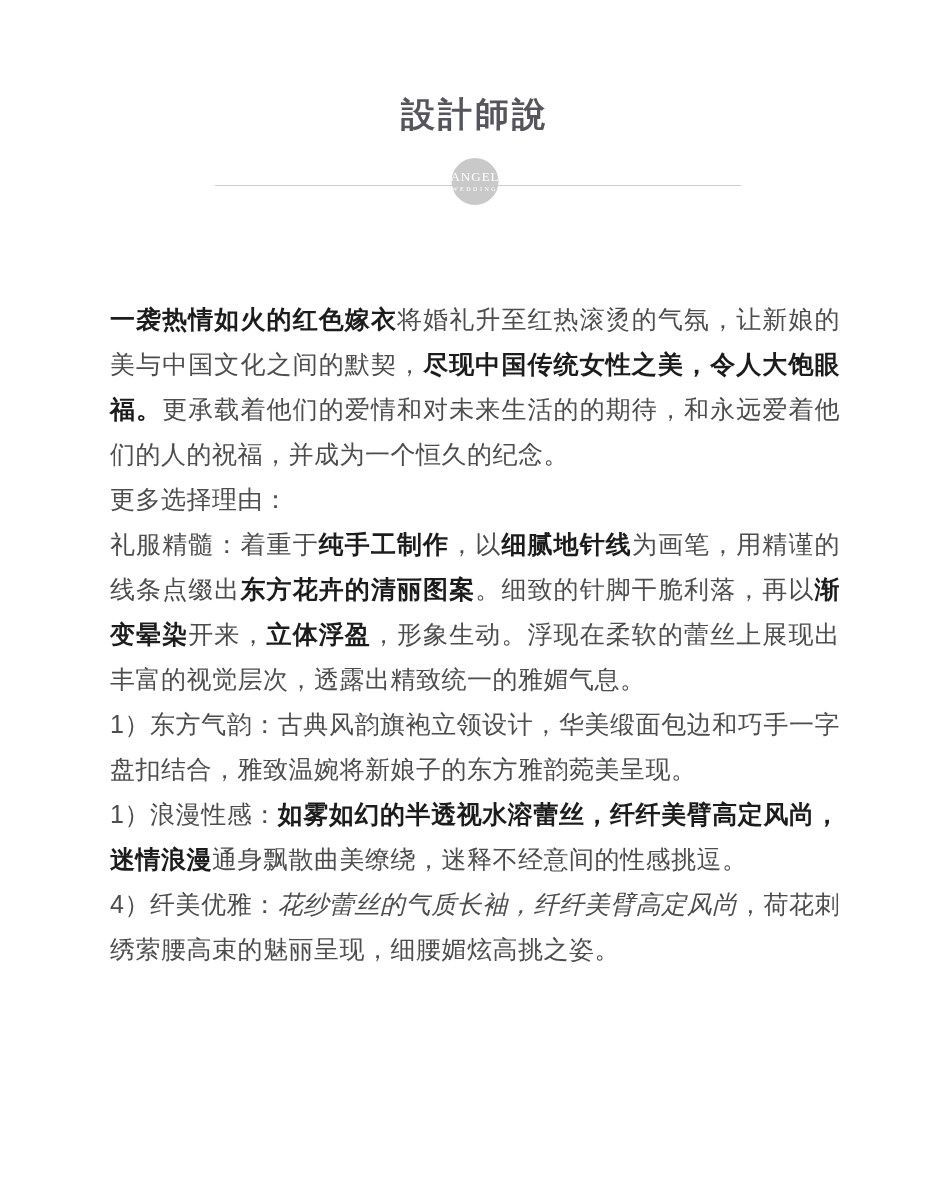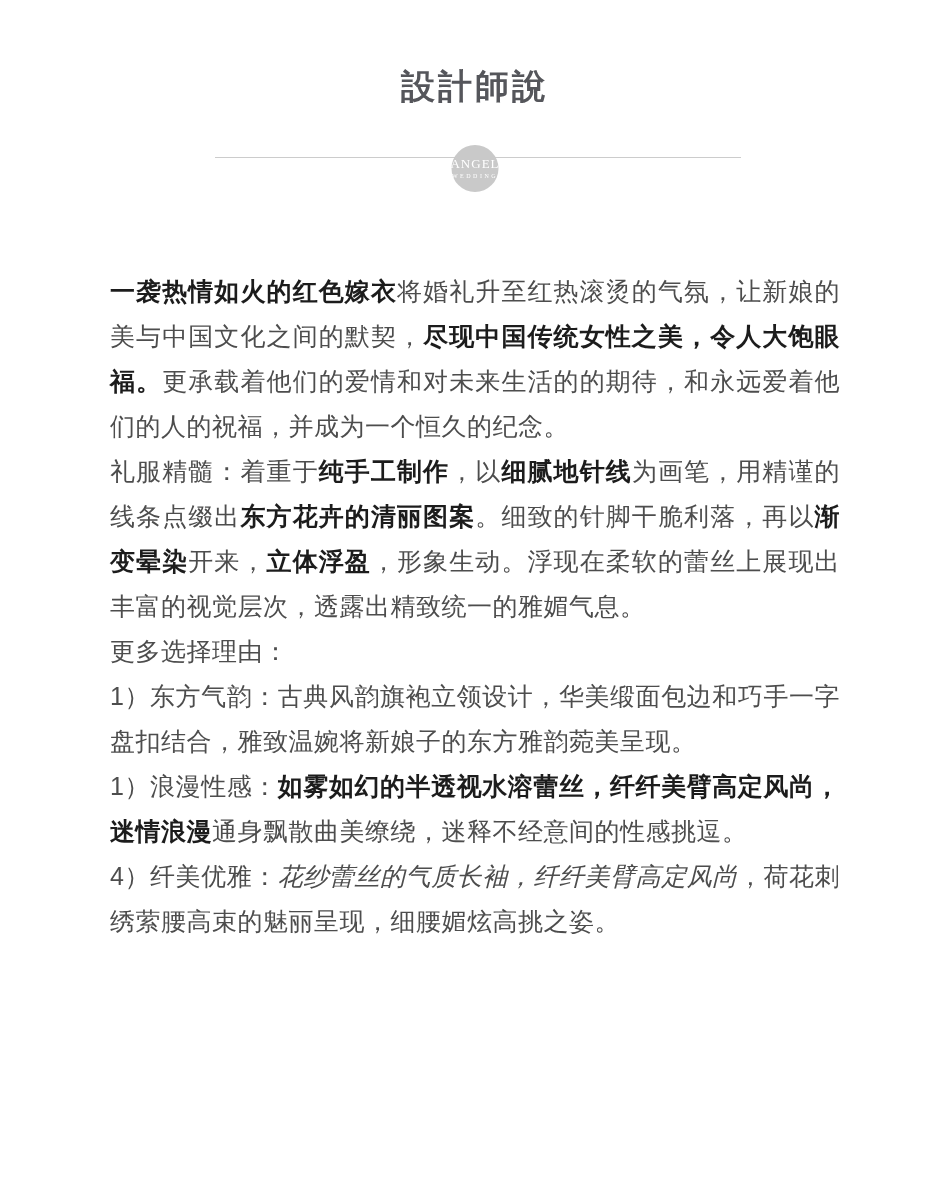--- a/index.html
+++ b/index.html
@@ -7,33 +7,33 @@
     --divider:#cccccc; --logo_bg:#c9c9c9; --logo_text:#ffffff; --page_bg:#ffffff;
   }
   *{margin:0;padding:0;box-sizing:border-box;}
   html,body{background:var(--page_bg);}
   body{
     width:950px;height:1178px;margin:0 auto;overflow:hidden;
     font-family:"Liberation Sans","DejaVu Sans",sans-serif;
   }
   .page{width:950px;height:1178px;position:relative;background:var(--page_bg);}
   .page-title{
-    padding-top:64px;text-align:center;
+    padding-top:92px;text-align:center;
     font-size:34px;font-weight:bold;letter-spacing:3px;
     color:var(--title);
   }
   .logo-band{
     position:relative;margin-top:13px;height:70px;
   }
   .divider{
     position:absolute;left:215px;top:34px;width:526px;height:1px;
     background:var(--divider);
   }
   .logo-circle{
-    position:absolute;left:50%;top:22px;transform:translateX(-50%);
+    position:absolute;left:50%;top:7px;transform:translateX(-50%);
     width:47px;height:47px;border-radius:50%;
     background:var(--logo_bg);
     display:flex;flex-direction:column;align-items:center;justify-content:center;
     font-family:"Liberation Serif","DejaVu Serif",serif;
     color:var(--logo_text);
   }
   .logo-line1{font-size:13px;letter-spacing:1px;line-height:13px;}
   .logo-line2{font-size:6px;letter-spacing:2.5px;line-height:8px;margin-top:2px;}
   .body-text{
     width:730px;margin:76px auto 0 auto;
@@ -54,20 +54,20 @@
   <div class="logo-band">
     <div class="divider"></div>
     <div class="logo-circle">
       <span class="logo-line1">ANGEL</span>
       <span class="logo-line2">WEDDING</span>
     </div>
   </div>
 
   <div class="body-text">
       <p><span class="b">一袭热情如火的红色嫁衣</span><span>将婚礼升至红热滚烫的气氛，让新娘的美与中国文化之间的默契，</span><span class="b">尽现中国传统女性之美，令人大饱眼福。</span><span>更承载着他们的爱情和对未来生活的的期待，和永远爱着他们的人的祝福，并成为一个恒久的纪念。</span></p>
+      <p><span>更多选择理由：</span></p>
       <p><span>礼服精髓：着重于</span><span class="b">纯手工制作</span><span>，以</span><span class="b">细腻地针线</span><span>为画笔，用精谨的线条点缀出</span><span class="b">东方花卉的清丽图案</span><span>。细致的针脚干脆利落，再以</span><span class="b">渐变晕染</span><span>开来，</span><span class="b">立体浮盈</span><span>，形象生动。浮现在柔软的蕾丝上展现出丰富的视觉层次，透露出精致统一的雅媚气息。</span></p>
-      <p><span>更多选择理由：</span></p>
       <p><span>1）东方气韵：古典风韵旗袍立领设计，华美缎面包边和巧手一字盘扣结合，雅致温婉将新娘子的东方雅韵菀美呈现。</span></p>
       <p><span>1）浪漫性感：</span><span class="b">如雾如幻的半透视水溶蕾丝，纤纤美臂高定风尚，迷情浪漫</span><span>通身飘散曲美缭绕，迷释不经意间的性感挑逗。</span></p>
       <p><span>4）纤美优雅：</span><span class="i">花纱蕾丝的气质长袖，纤纤美臂高定风尚</span><span>，荷花刺绣萦腰高束的魅丽呈现，细腰媚炫高挑之姿。</span></p>
     </div>
 
 </div>
 
 </body></html>

